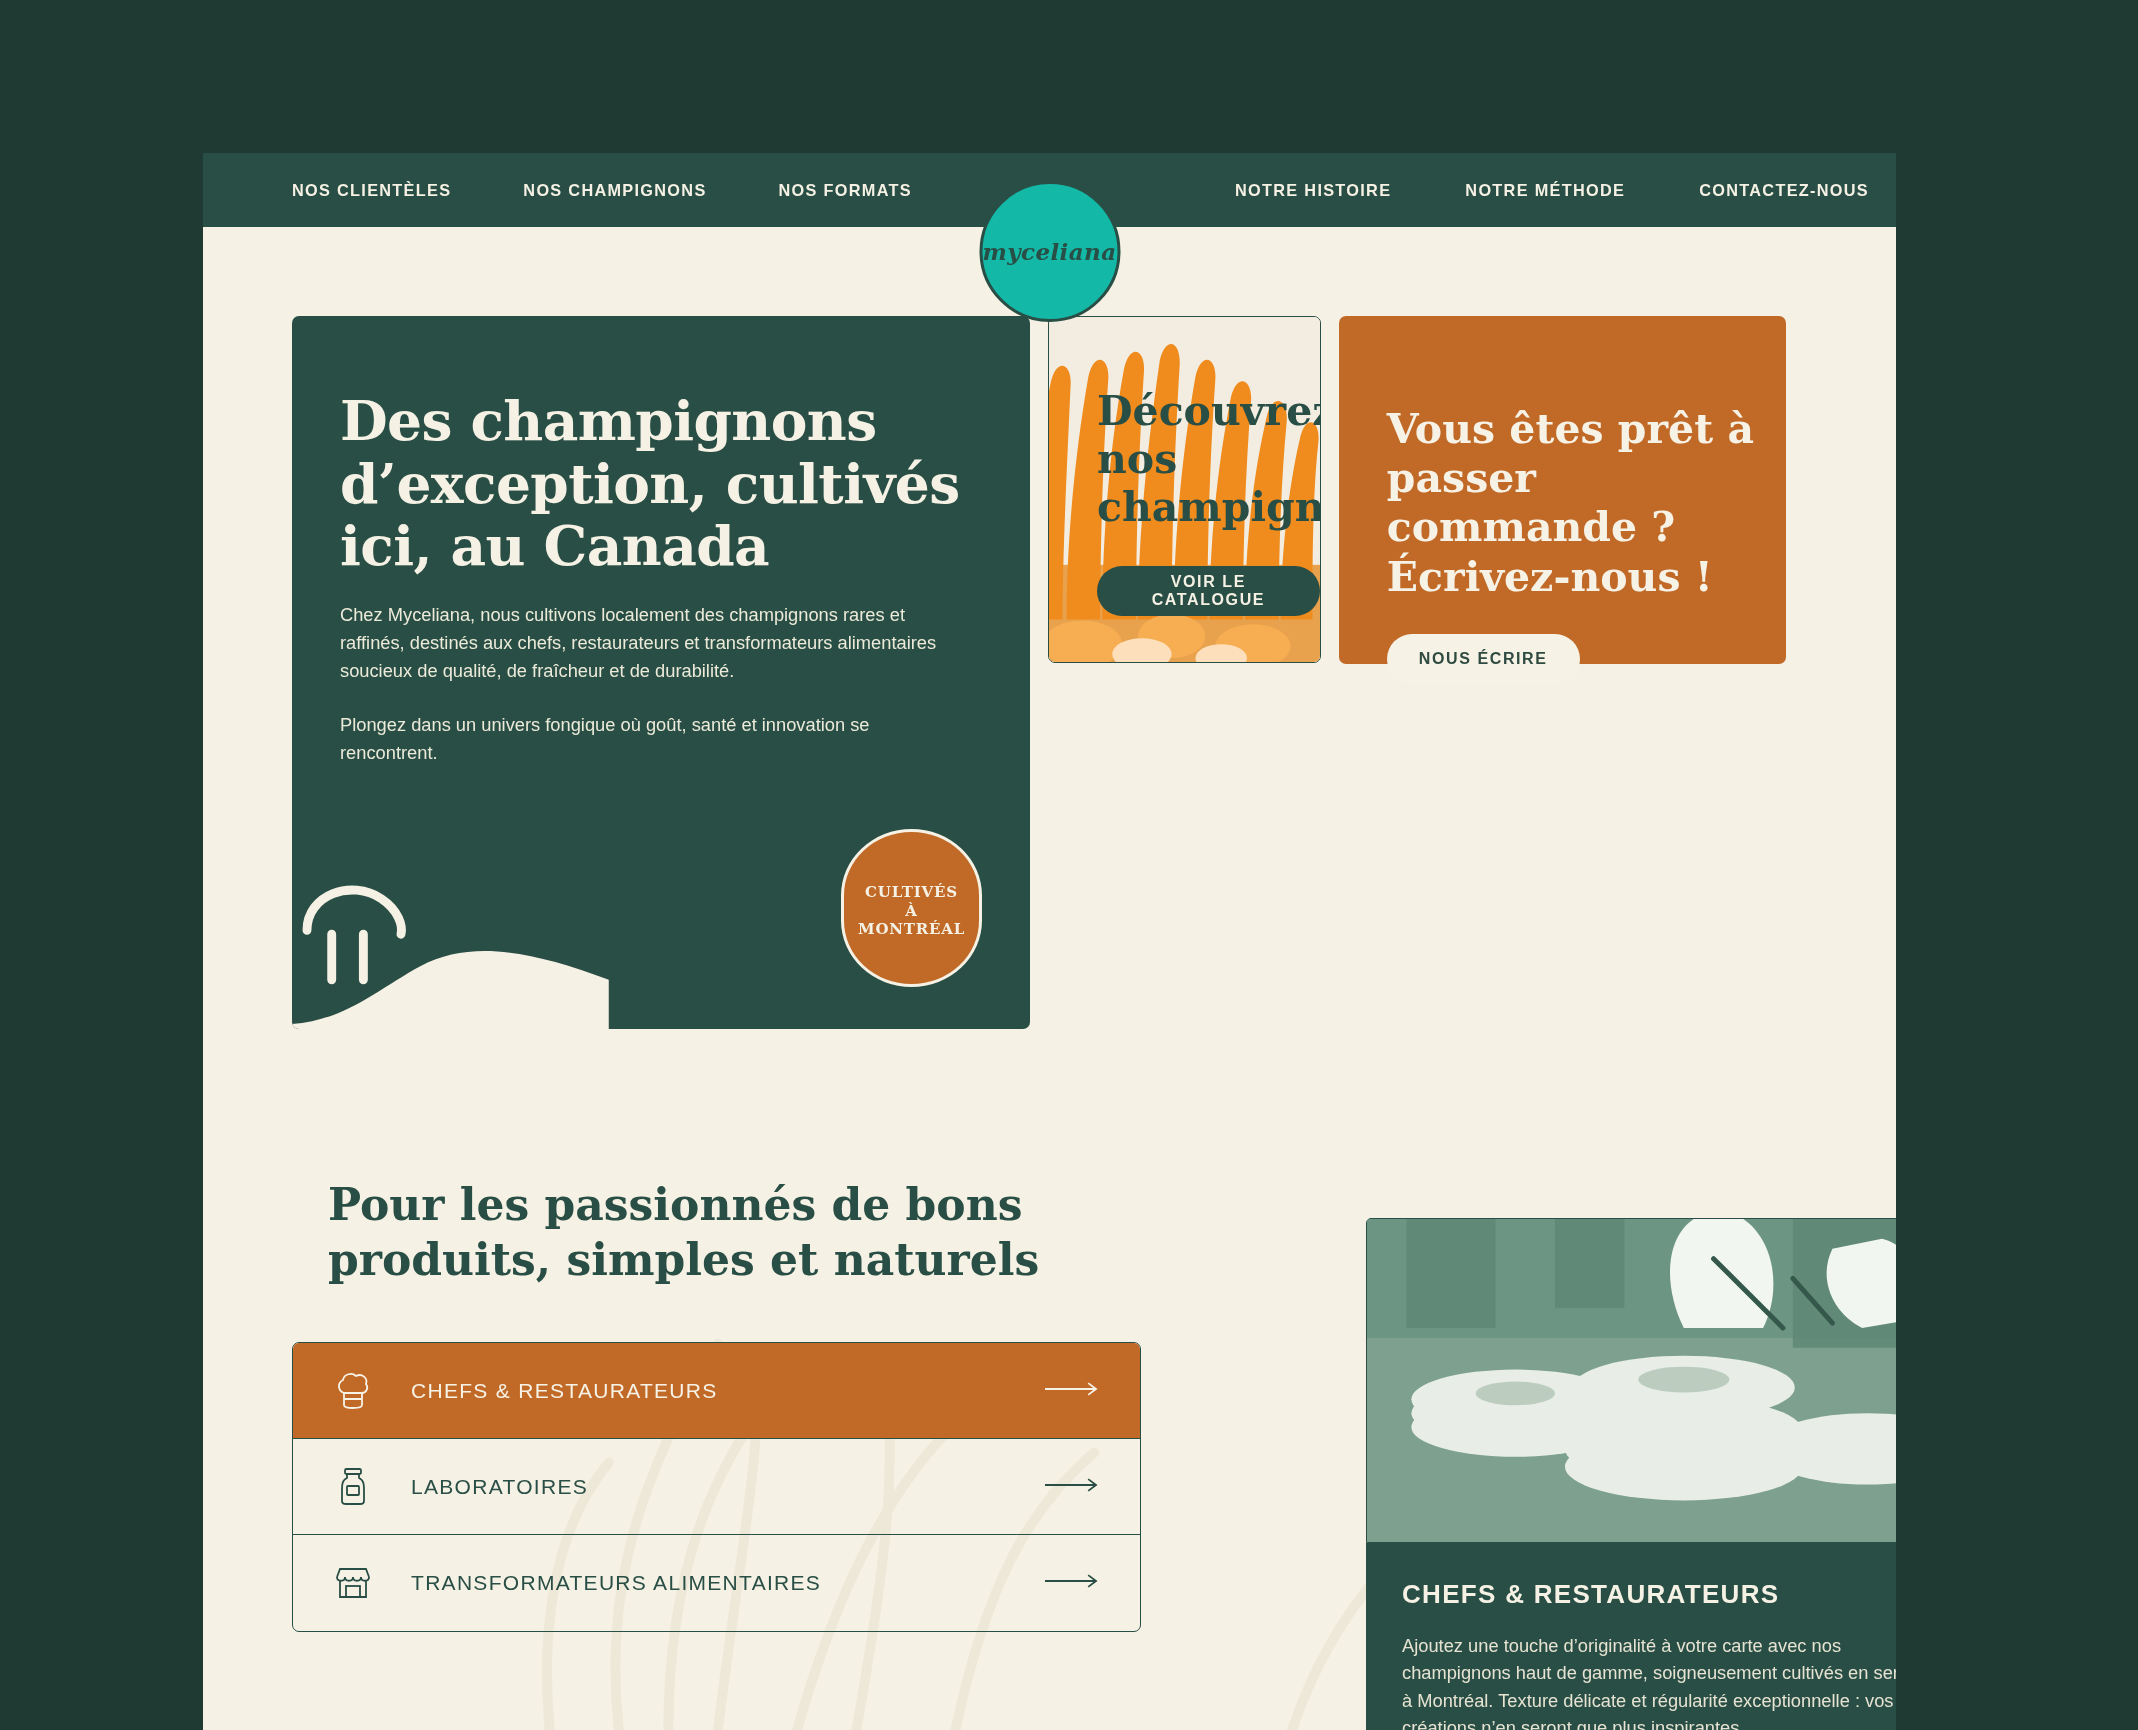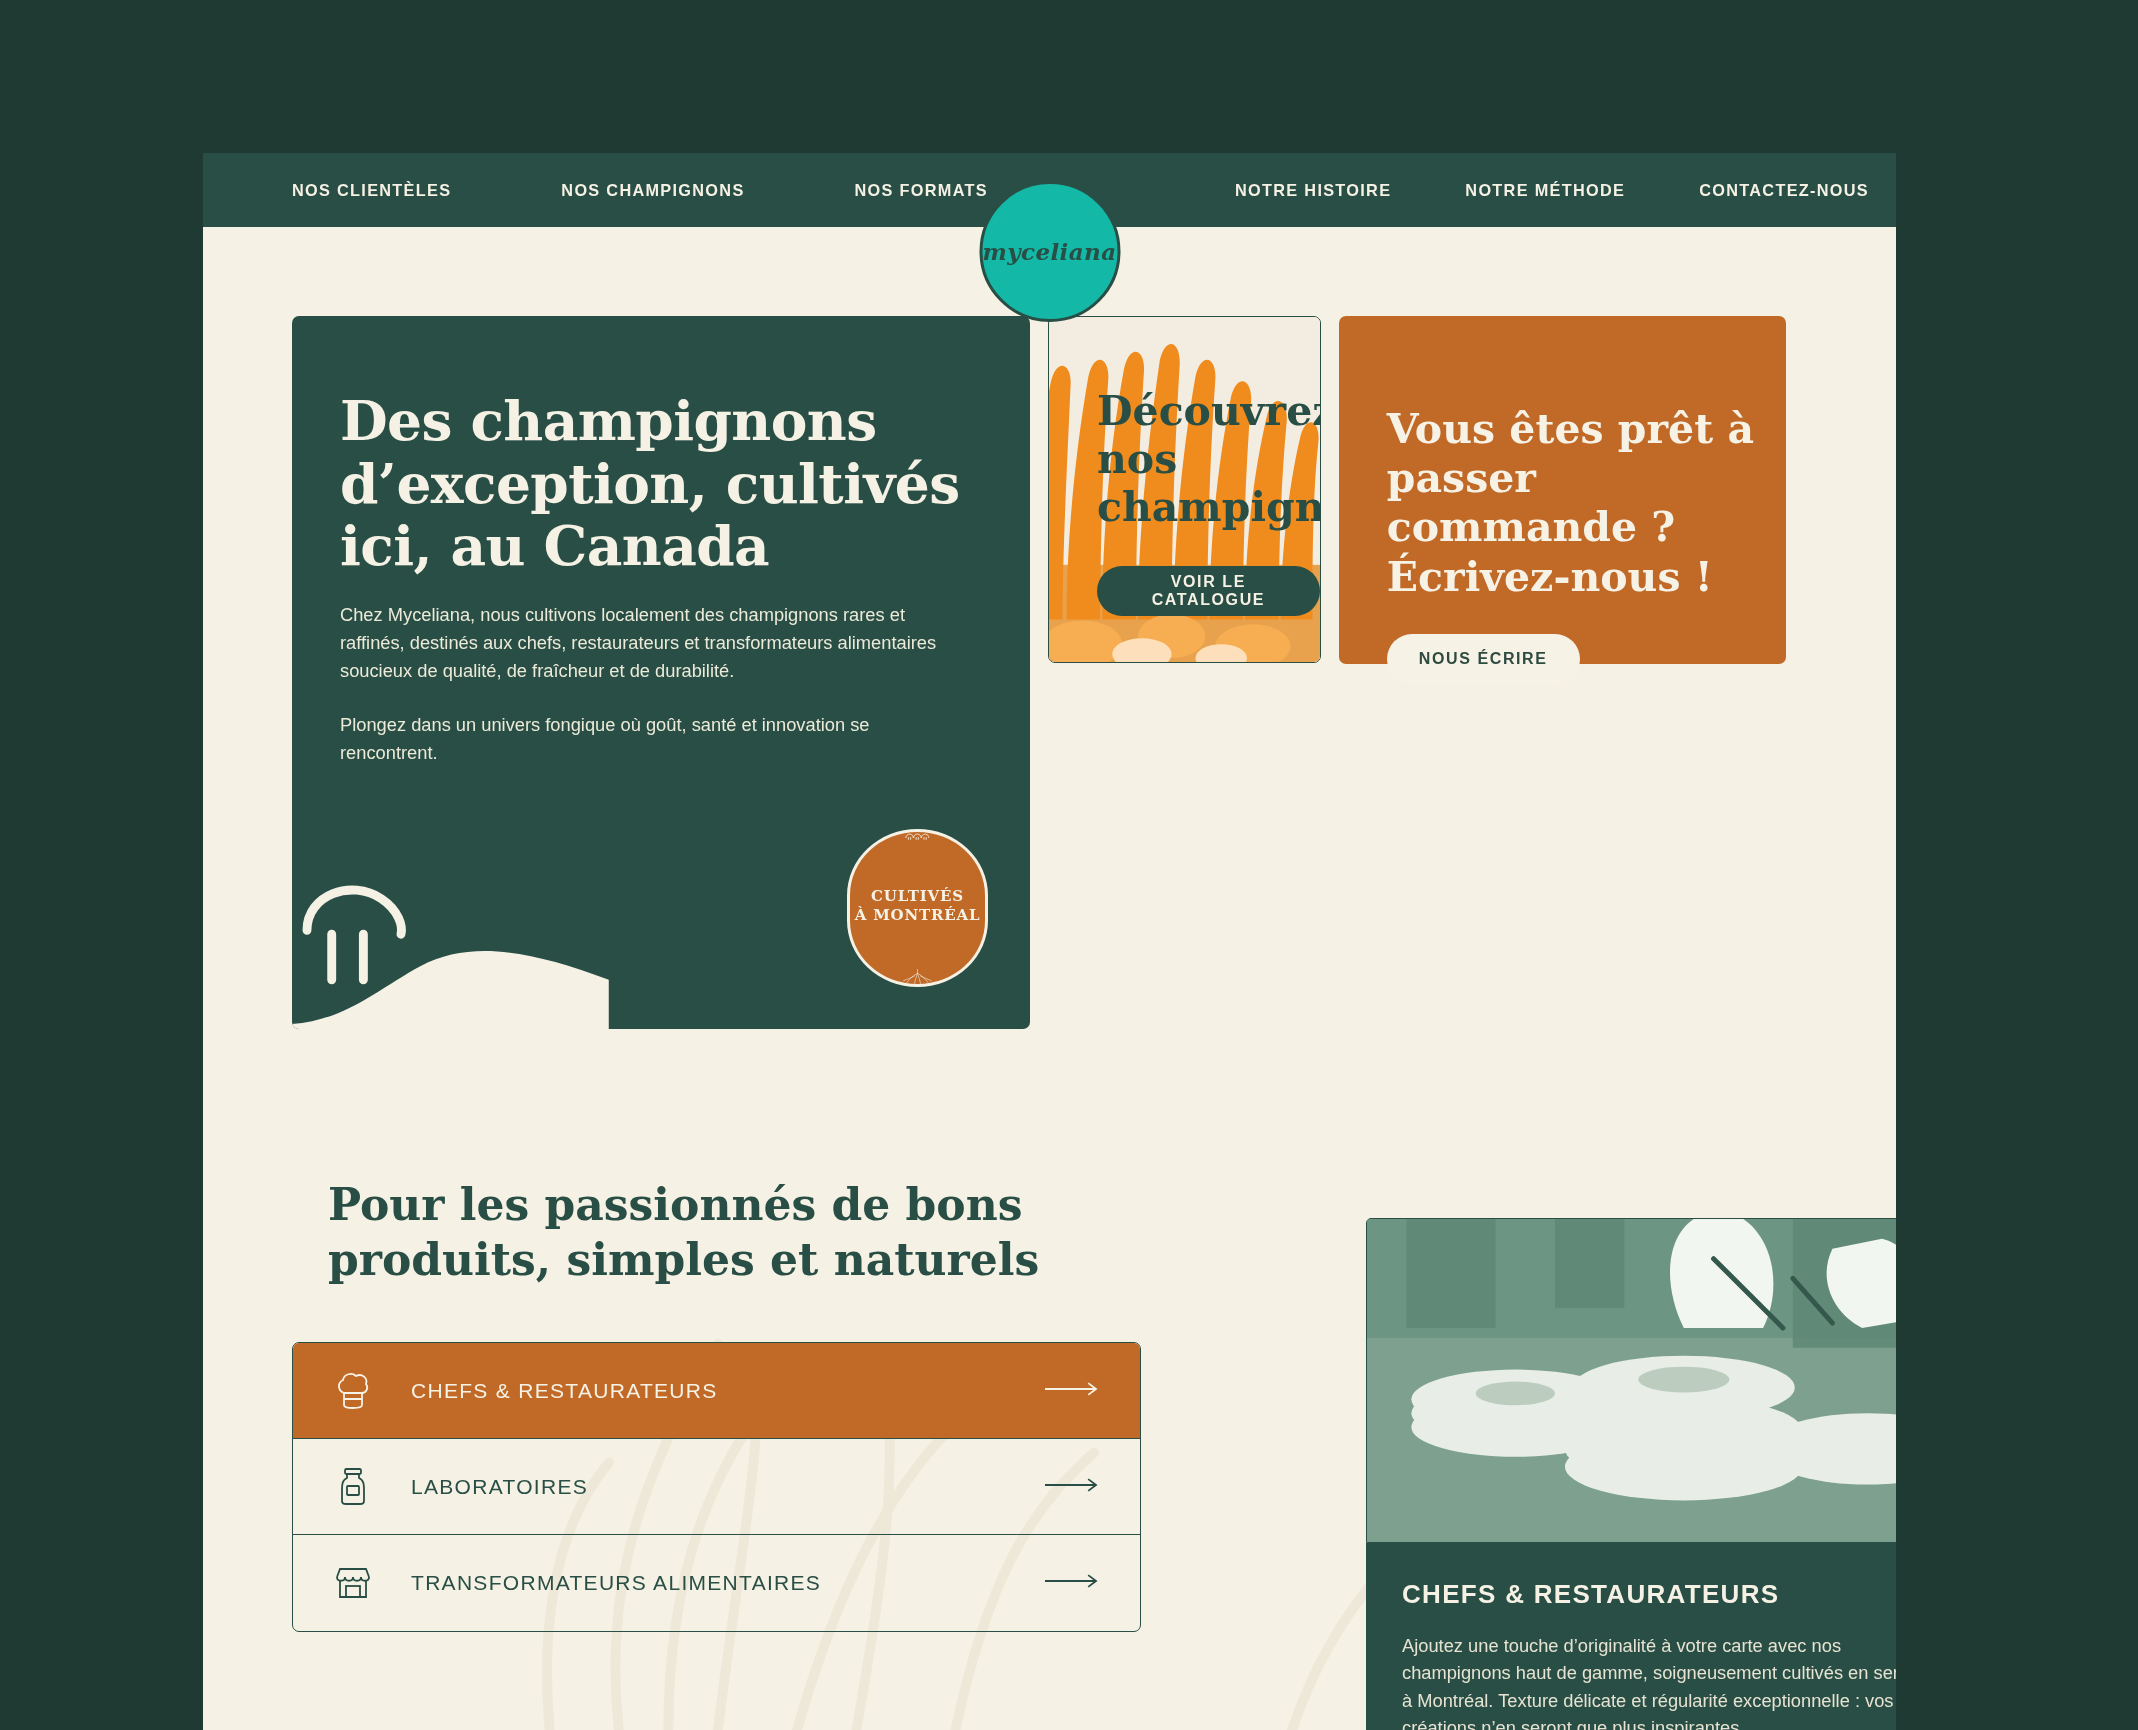--- a/index.html
+++ b/index.html
@@ -21,21 +21,21 @@
   }
   
   .nav {
     height: 74px;
     background: #294e45;
     display: flex;
     align-items: center;
     position: relative;
   }
   .nav-group { display: flex; align-items: center; }
-  .nav-left { margin-left: 89px; gap: 110px; }
+  .nav-left { margin-left: 89px; gap: 72px; }
   .nav-right { margin-left: auto; margin-right: 27px; gap: 74px; }
   .nav-item {
     color: #f5f1e4;
     font-size: 16.3px;
     letter-spacing: 1.3px;
     font-weight: 600;
     white-space: nowrap;
     cursor: pointer;
   }
   .logo-badge {
@@ -98,29 +98,29 @@
   .hero-p.second { margin-top: 27px; }
   .hero-swoosh {
     position: absolute;
     left: -10px;
     bottom: -20px;
     width: 327px;
     height: 188px;
   }
   .seal {
     position: absolute;
-    right: 42px;
+    right: 48px;
     bottom: 42px;
     width: 141px;
     height: 158px;
     background: #c16a28;
     border: 3px solid #f5f1e4;
     border-radius: 50% / 42%;
     display: flex;
-    flex-direction: column;
+    flex-direction: row;
     align-items: center;
     justify-content: center;
     color: #f5f1e4;
     gap: 41px;
   }
   .seal-txt {
     font-family: "DejaVu Serif", serif;
     font-size: 15px;
     font-weight: 700;
     letter-spacing: 0.8px;

